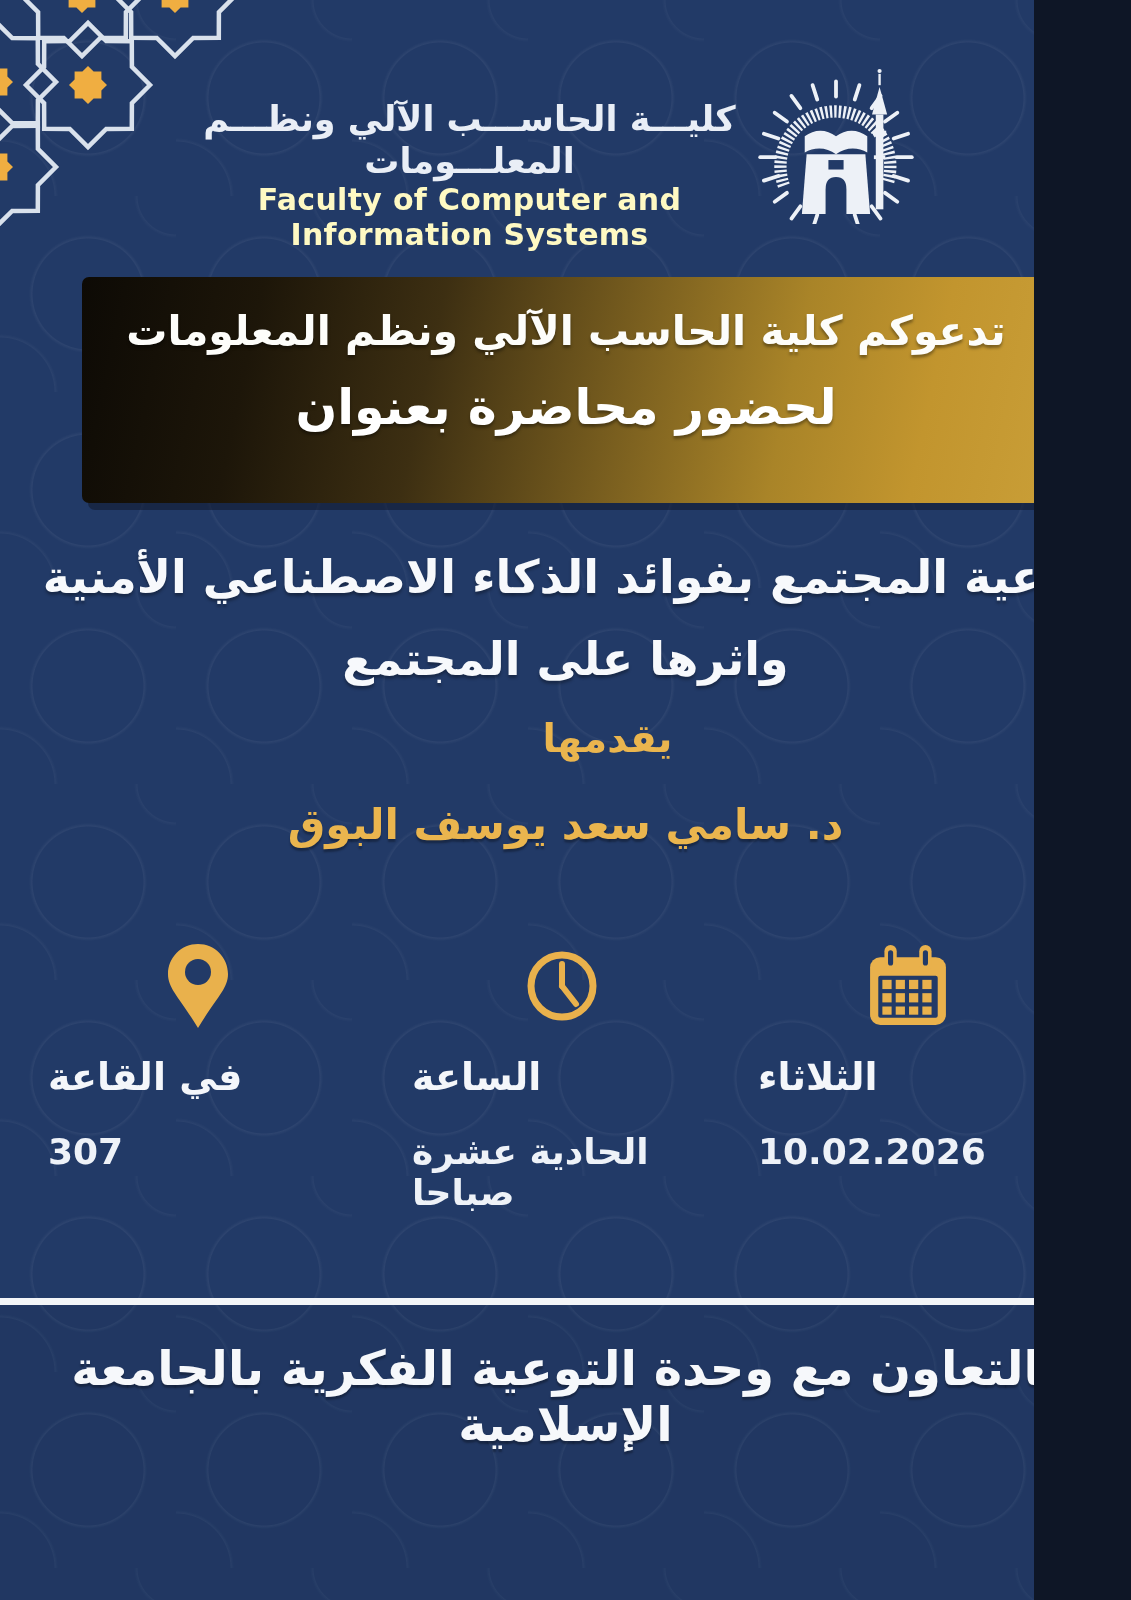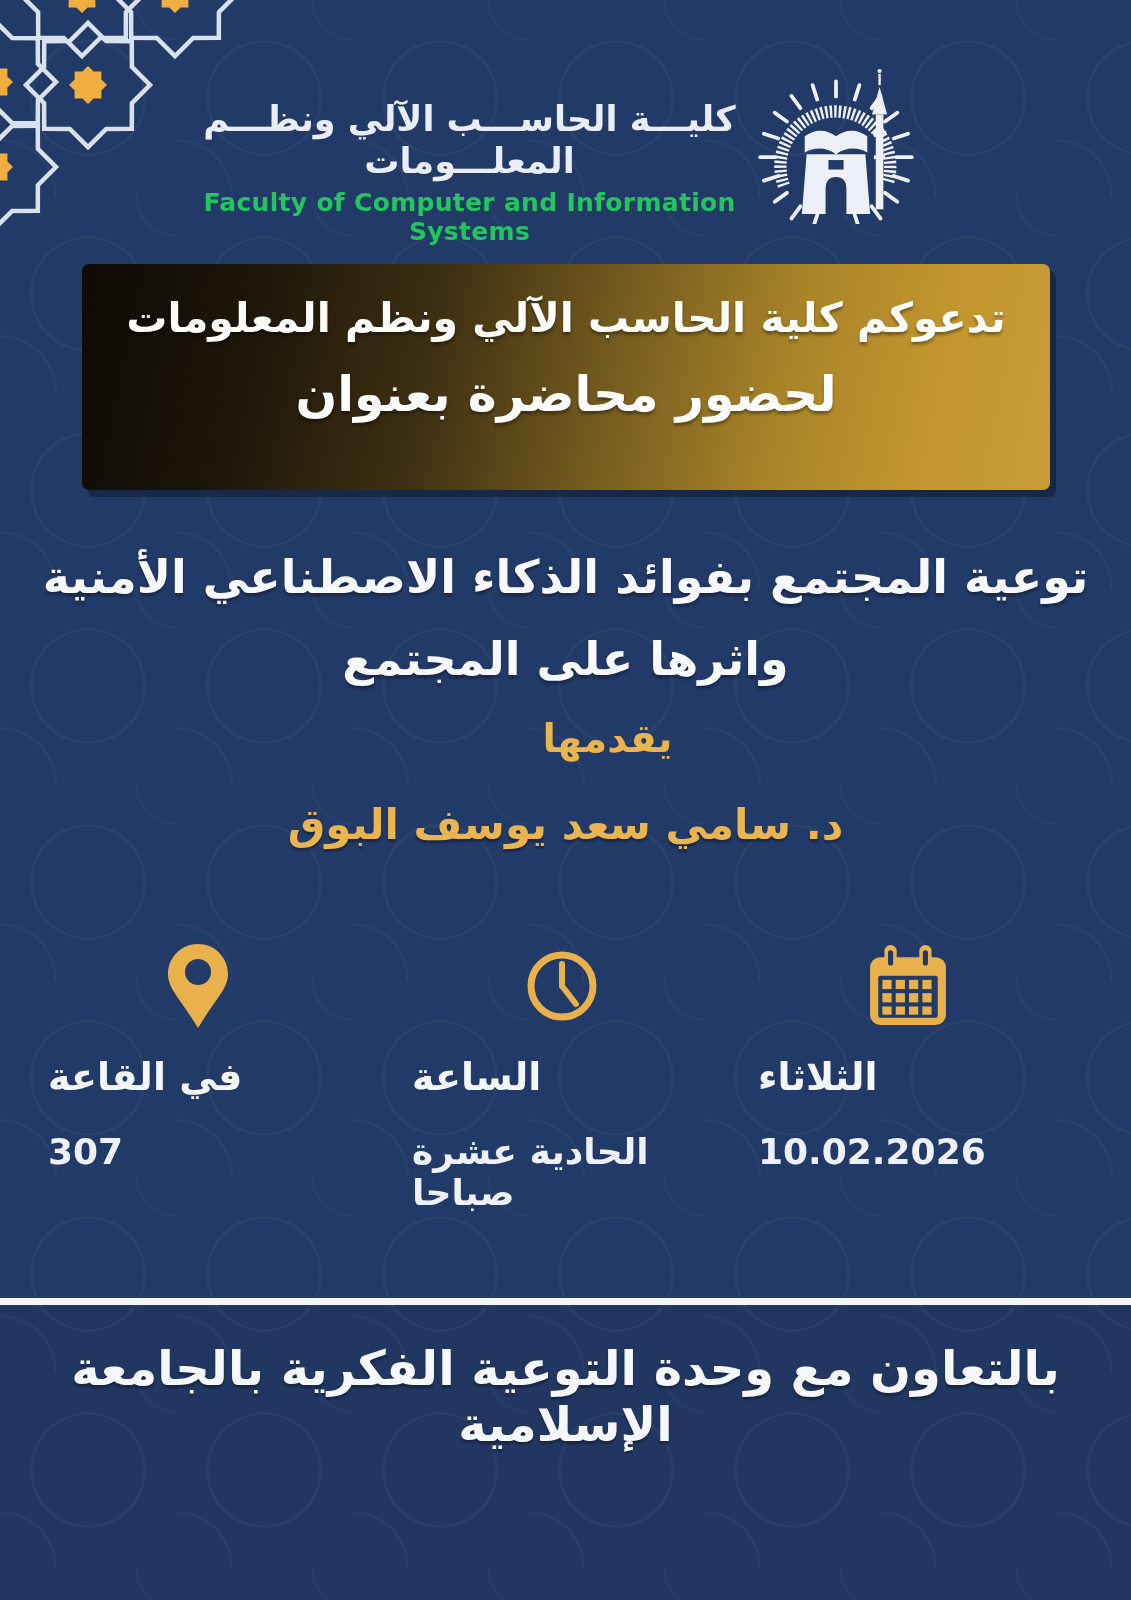--- a/index.html
+++ b/index.html
@@ -1,18 +1,18 @@
 <!DOCTYPE html>
 <html lang="ar"><head>
 <meta charset="utf-8">
 <style>
   html,body{margin:0;padding:0;background:#0e1626;}
   .poster{
     position:relative;
-    width:1131px;height:1600px;
+    width:1034px;height:1600px;
     background:#223a67;
     overflow:hidden;
     font-family:"DejaVu Sans","Liberation Sans",sans-serif;
     color:#f2f5f9;
   }
   
   .bg-ornament{
     position:absolute;inset:0;
     background-image:
       radial-gradient(circle at 50% 50%, transparent 55px, rgba(255,255,255,0.05) 56px, transparent 59px),
@@ -25,26 +25,26 @@
   .header-text{
     position:absolute;left:182px;top:98px;width:575px;
     text-align:center;
   }
   .faculty-ar{
     direction:rtl;
     font-size:35px;font-weight:700;color:#e9eef6;
     letter-spacing:0;line-height:1.2;
   }
   .faculty-en{
-    font-size:25px;font-weight:700;color:#22c55e;
-    margin-top:6px;letter-spacing:0.3px;
+    font-size:30px;font-weight:700;color:#fef9c3;
+    letter-spacing:0.3px;
   }
   .uni-logo{position:absolute;left:746px;top:62px;}
   .invite-box{
-    position:absolute;left:82px;top:264px;width:968px;height:226px;
+    position:absolute;left:82px;top:277px;width:968px;height:226px;
     border-radius:7px;
     background:linear-gradient(102deg,#0d0a05 0%,#1d1609 18%,#3d2f12 36%,#7a5f1f 56%,#a98428 72%,#c2952e 86%,#c99e37 100%);
     box-shadow:6px 7px 0 rgba(16,24,44,0.55);
     text-align:center;
   }
   .invite-line1{
     direction:rtl;margin-top:30px;
     font-size:41px;font-weight:700;color:#fdfdfa;
     text-shadow:0 3px 3px rgba(0,0,0,0.35);
   }

